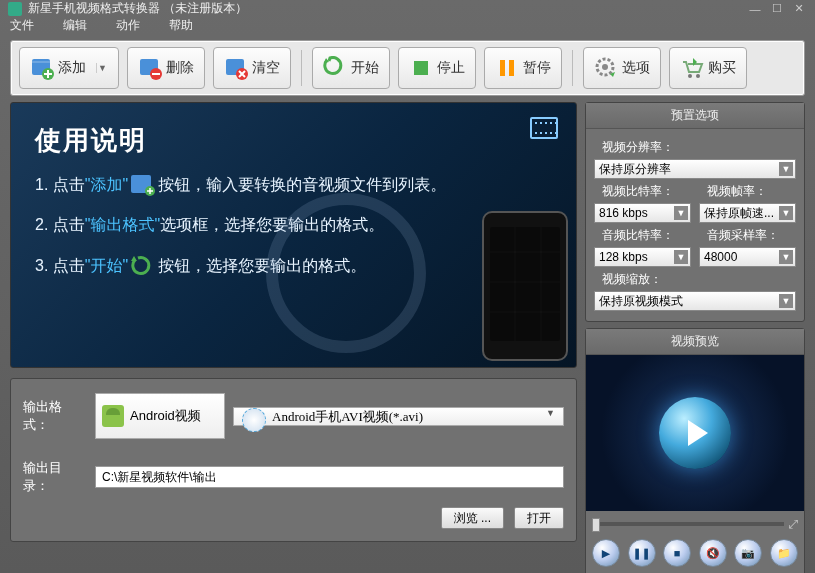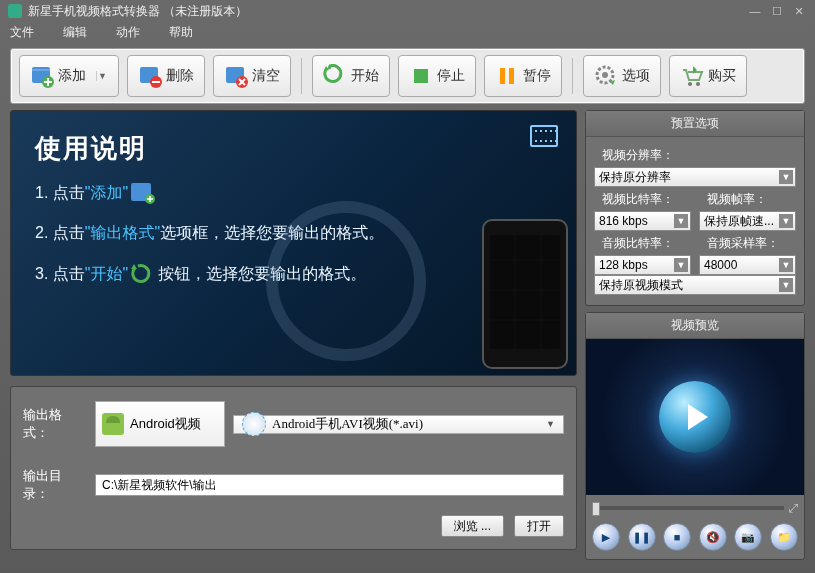--- a/index.html
+++ b/index.html
@@ -31,21 +31,21 @@
 .phone { position:absolute; right:8px; bottom:6px; width:86px; height:150px; background:#111; border-radius:10px; border:2px solid #555; }
 .phone::before { content:""; position:absolute; left:6px; right:6px; top:14px; bottom:18px; background:linear-gradient(45deg,#642,#864,#486,#468); border-radius:2px; background-image:
   linear-gradient(#0000,#0000), 
   repeating-linear-gradient(0deg,#0003 0 28px,#0000 28px 30px),
   repeating-linear-gradient(90deg,#0003 0 24px,#0000 24px 26px);
 }
 .output-panel { background:#717171; border:1px solid #444; border-radius:3px; padding:14px 12px 12px 12px; display:flex; flex-direction:column; gap:12px; }
 .out-row { display:flex; align-items:center; gap:8px; }
 .out-lbl { color:#fff; font-size:13px; width:64px; }
 .fmt1 { width:130px; height:46px; background:linear-gradient(#fff,#eee); border:1px solid #aaa; display:flex; align-items:center; padding:0 6px; gap:6px; cursor:pointer; font-size:13px; }
-.fmt2 { flex:1; height:19px; background:linear-gradient(#fff,#eee); border:1px solid #aaa; display:flex; align-items:center; padding:0 8px; gap:6px; cursor:pointer; font-size:13px; font-family:"SimSun"; }
+.fmt2 { flex:1; height:19px; background:linear-gradient(#fff,#eee); border:1px solid #aaa; display:flex; padding:0 8px; gap:6px; cursor:pointer; font-size:13px; font-family:"SimSun"; }
 .dd-caret { margin-left:auto; color:#555; font-size:9px; }
 .path-input { flex:1; height:22px; background:#fff; border:1px solid #999; padding:0 6px; font-size:12px; }
 .sm-btn { height:22px; padding:0 12px; background:linear-gradient(#fafafa,#ddd); border:1px solid #888; border-radius:2px; cursor:pointer; font-size:12px; }
 .right-col { width:220px; display:flex; flex-direction:column; gap:6px; }
 .panel { background:#717171; border:1px solid #444; border-radius:3px; }
 .panel-title { text-align:center; color:#eee; font-size:12px; padding:4px 0; background:linear-gradient(#7a7a7a,#6a6a6a); border-bottom:1px solid #555; }
 .panel-body { padding:6px 8px 10px 8px; }
 .opt-lbl { color:#fff; font-size:12px; margin:4px 0 3px 8px; }
 .combo { width:100%; height:20px; background:linear-gradient(#fff,#e6e6e6); border:1px solid #888; display:flex; align-items:center; padding:0 4px; font-size:12px; cursor:pointer; }
 .combo .dd-caret { background:#888; color:#fff; width:14px; height:14px; display:flex; align-items:center; justify-content:center; margin-right:-2px; }
@@ -181,20 +181,21 @@
         <div class="usage-line">
           <span>1. 点击</span>
             <span class="hl">"添加"</span>
           <span class="inline-ico">
               <svg width="26" height="22">
                 <rect x="1" y="1" width="20" height="18" fill="#4a90d9" rx="2"></rect>
                 <circle cx="20" cy="17" r="5" fill="#4caf50"></circle>
                 <path d="M20 14v6M17 17h6" stroke="#fff" stroke-width="1.5"></path>
               </svg>
             </span>
+          <span>按钮，输入要转换的音视频文件到列表。</span>
         </div>
         <div class="usage-line">
           <span>2. 点击</span>
             <span class="hl">"输出格式"</span>
             <span>选项框，选择您要输出的格式。</span>
         </div>
         <div class="usage-line">
           <span>3. 点击</span>
             <span class="hl">"开始"</span>
           <span class="inline-ico">
@@ -265,20 +266,21 @@
                 </div>
               </div>
             <div>
                 <div class="opt-lbl">音频采样率：</div>
               <div class="combo">
                   <span>48000</span>
                   <span class="dd-caret">▼</span>
                 </div>
               </div>
           </div>
+          <div class="opt-lbl">视频缩放：</div>
           <div class="combo">
               <span>保持原视频模式</span>
               <span class="dd-caret">▼</span>
             </div>
         </div>
       </div>
 
       <div class="panel">
         <div class="panel-title">视频预览</div>
         <div class="video-prev">

